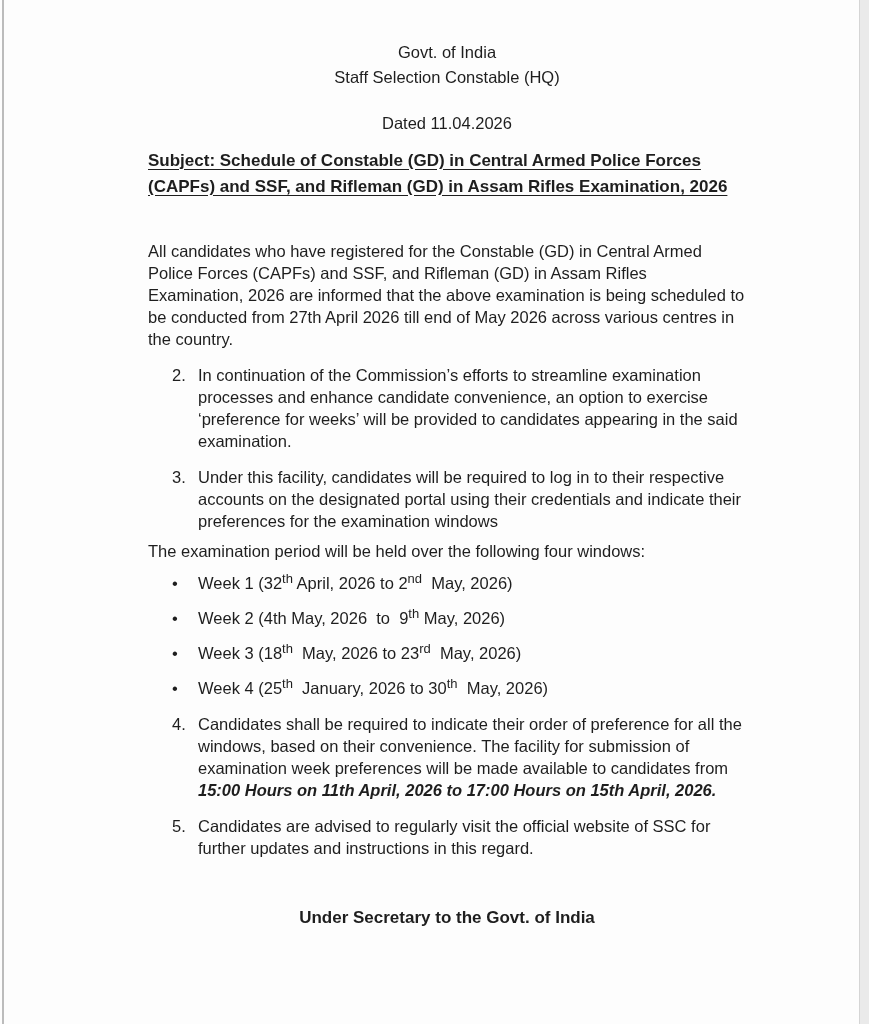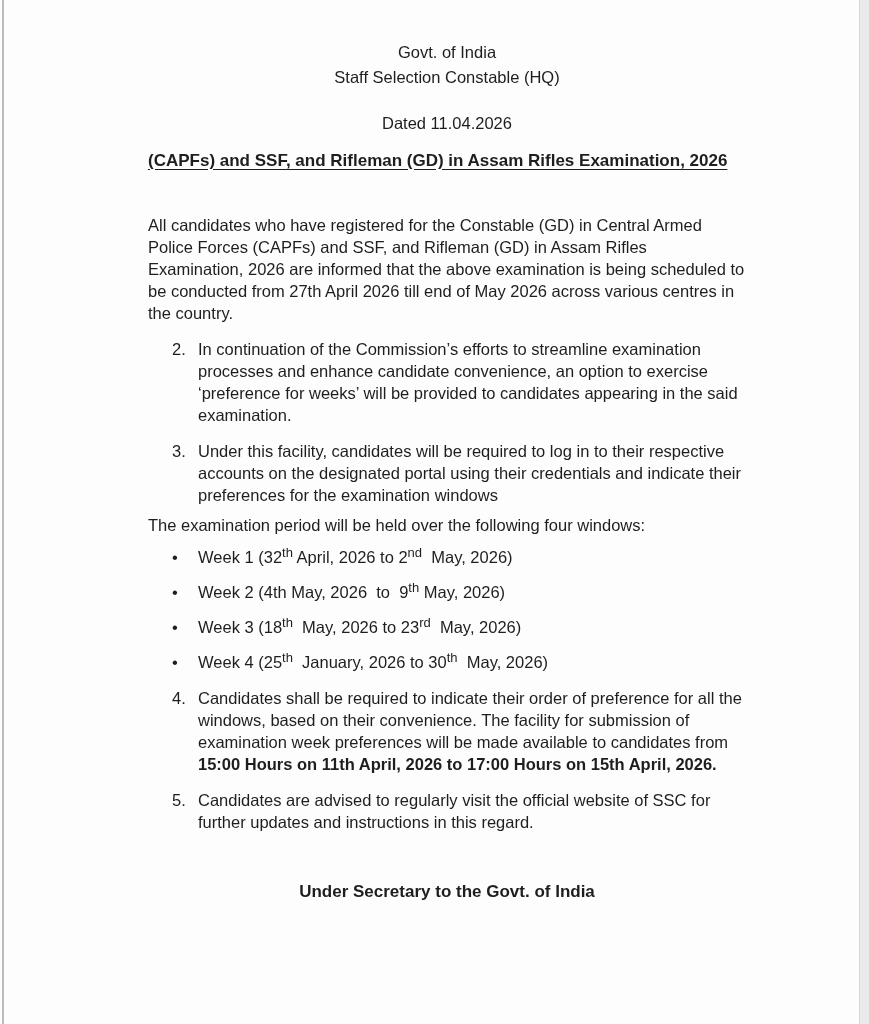--- a/index.html
+++ b/index.html
@@ -37,38 +37,39 @@
   .intro { margin: 40px 0 0 0; white-space: pre-wrap; }
   .num-item { display: flex; margin-top: 14px; }
   .num-item .num { flex: none; width: 26px; margin-left: 24px; }
   .num-item .itext { flex: 1; white-space: pre-wrap; }
   .windows-intro { margin: 8px 0 0 0; }
   .bullet-list { margin-top: 10px; }
   .bullet-row { display: flex; margin-bottom: 13px; }
   .bullet-row .bullet { flex: none; width: 26px; margin-left: 24px; }
   .bullet-row .wtext { flex: 1; white-space: pre-wrap; }
   .sup { font-size: 13px; vertical-align: 6px; line-height: 0; }
-  .bold { font-weight: bold; }
+  .bold { font-weight: bold; font-style: italic; }
   .signature { margin-top: 48px; text-align: center; font-weight: bold; font-size: 17px; }
 </style>
 </head>
 <body>
 
 <div class="page">
   <div class="edge-left"></div>
   <div class="edge-right"></div>
 
   <div class="content">
 
     <div class="center-line">Govt. of India</div>
     <div class="center-line">Staff Selection Constable (HQ)</div>
 
     <div class="dated">Dated 11.04.2026</div>
 
     <div class="subject">
+      <div class="subject-line">Subject: Schedule of Constable (GD) in Central Armed Police Forces</div>
       <div class="subject-line">(CAPFs) and SSF, and Rifleman (GD) in Assam Rifles Examination, 2026</div>
     </div>
 
     <p class="intro">All candidates who have registered for the Constable (GD) in Central Armed Police Forces (CAPFs) and SSF, and Rifleman (GD) in Assam Rifles Examination, 2026 are informed that the above examination is being scheduled to be conducted from 27th April 2026 till end of May 2026 across various centres in the country.</p>
 
     <div class="num-item">
       <span class="num">2.</span>
       <span class="itext">In continuation of the Commission’s efforts to streamline examination processes and enhance candidate convenience, an option to exercise ‘preference for weeks’ will be provided to candidates appearing in the said examination.</span>
     </div>
 

